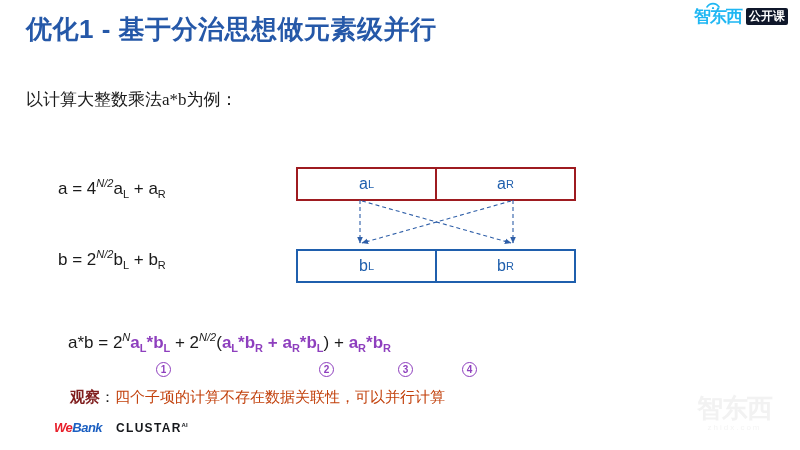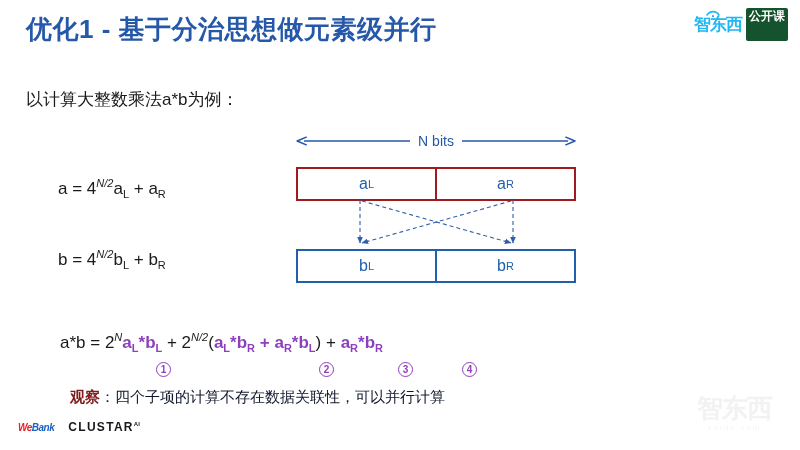--- a/index.html
+++ b/index.html
@@ -46,38 +46,39 @@
     position: relative;
   }
   .brand-wifi {
     position: absolute;
     top: -7px;
     left: 12px;
     width: 14px;
     height: 8px;
   }
   .brand-badge {
-    background: #14532d;
+    background: #0f172a;
     color: #ffffff;
     font-size: 12px;
     font-weight: bold;
-    padding: 2px 3px 19px 3px;
+    padding: 2px 3px 3px 3px;
     border-radius: 2px;
     line-height: 1;
     letter-spacing: 0px;
   }
 
   
   .intro-line {
     position: absolute;
     left: 26px;
     top: 88px;
     font-size: 17px;
     color: #1a1a1a;
     white-space: nowrap;
+    font-family: Liberation Serif, serif;
   }
 
   
   .diagram {
     position: absolute;
     left: 296px;
     top: 130px;
     width: 280px;
     height: 160px;
   }
@@ -143,21 +144,21 @@
     white-space: nowrap;
   }
   .formula-a { top: 177px; }
   .formula-b { top: 248px; }
   .formula-a sup, .formula-b sup { font-size: 11px; font-style: italic; }
   .formula-a sub, .formula-b sub { font-size: 11px; }
 
   
   .main-eq {
     position: absolute;
-    left: 60px;
+    left: 68px;
     top: 331px;
     font-size: 17px;
     color: #1a1a1a;
     white-space: nowrap;
   }
   .main-eq sup { font-size: 11px; font-style: italic; }
   .main-eq sub { font-size: 11px; }
   .term { color: #8e3fbe; font-weight: bold; }
 
   
@@ -184,36 +185,37 @@
   
   .observe {
     position: absolute;
     left: 70px;
     top: 388px;
     font-size: 15px;
     white-space: nowrap;
   }
   .observe-label { color: #7f1d1d; font-weight: bold; }
   .observe-sep { color: #1a1a1a; }
-  .observe-text { color: #0f172a; }
+  .observe-text { color: #c2410c; }
 
   
   .footer-logos {
     position: absolute;
     left: 18px;
     top: 420px;
     display: flex;
     align-items: center;
     gap: 14px;
   }
   .webank {
-    font-size: 10px;
+    font-size: 13px;
     font-weight: bold;
     font-style: italic;
     letter-spacing: -0.5px;
+    margin-left: 36px;
   }
   .webank .we { color: #e8212c; }
   .webank .bank { color: #1b5fc1; }
   .clustar {
     font-size: 12px;
     font-weight: bold;
     color: #16181c;
     letter-spacing: 1.3px;
     position: relative;
   }
@@ -259,35 +261,20 @@
     </svg>
     <span>智东西</span>
   </div>
   <div class="brand-badge">公开课</div>
 </div>
 
 <div class="intro-line">以计算大整数乘法a*b为例：</div>
 
 <div class="diagram">
 
-  <div class="nbits-row">
-    <div class="arrow-line">
-      <svg width="100%" height="12" viewBox="0 0 100 12" preserveAspectRatio="none">
-        <line x1="7" y1="6" x2="100" y2="6" stroke="#2558a8" stroke-width="1.4"></line>
-        <polyline points="9,2.2 1,6 9,9.8" fill="none" stroke="#2558a8" stroke-width="1.4" stroke-linejoin="round" stroke-linecap="round"></polyline>
-      </svg>
-    </div>
-    <div class="nbits-label">N bits</div>
-    <div class="arrow-line">
-      <svg width="100%" height="12" viewBox="0 0 100 12" preserveAspectRatio="none">
-        <line x1="0" y1="6" x2="93" y2="6" stroke="#2558a8" stroke-width="1.4"></line>
-        <polyline points="91,2.2 99,6 91,9.8" fill="none" stroke="#2558a8" stroke-width="1.4" stroke-linejoin="round" stroke-linecap="round"></polyline>
-      </svg>
-    </div>
-  </div>
 
   <div class="bitbox red">
     <div class="half">
       <span>a</span>
         <sub>L</sub>
     </div>
     <div class="half">
       <span>a</span>
         <sub>R</sub>
     </div>
@@ -319,21 +306,21 @@
         <sub>R</sub>
     </div>
   </div>
 </div>
 
 <div class="formula-a">
   <span>a = 4</span><sup>N/2</sup><span>a</span><sub>L</sub><span> + </span><span>a</span><sub>R</sub>
 </div>
 
 <div class="formula-b">
-  <span>b = 4</span><sup>N/2</sup><span>b</span><sub>L</sub><span> + </span><span>b</span><sub>R</sub>
+  <span>b = 2</span><sup>N/2</sup><span>b</span><sub>L</sub><span> + </span><span>b</span><sub>R</sub>
 </div>
 
 <div class="main-eq">
   <span>a*b = 2</span><sup>N</sup><span class="term"><span>a</span><sub>L</sub><span>*b</span><sub>L</sub></span><span> + 2</span><sup>N/2</sup><span>(</span><span class="term"><span>a</span><sub>L</sub><span>*b</span><sub>R</sub></span><span class="term"> + </span><span class="term"><span>a</span><sub>R</sub><span>*b</span><sub>L</sub></span><span>)</span><span> + </span><span class="term"><span>a</span><sub>R</sub><span>*b</span><sub>R</sub></span>
 </div>
 
 <div class="circnum c1">1</div>
 <div class="circnum c2">2</div>
 <div class="circnum c3">3</div>
 <div class="circnum c4">4</div>

